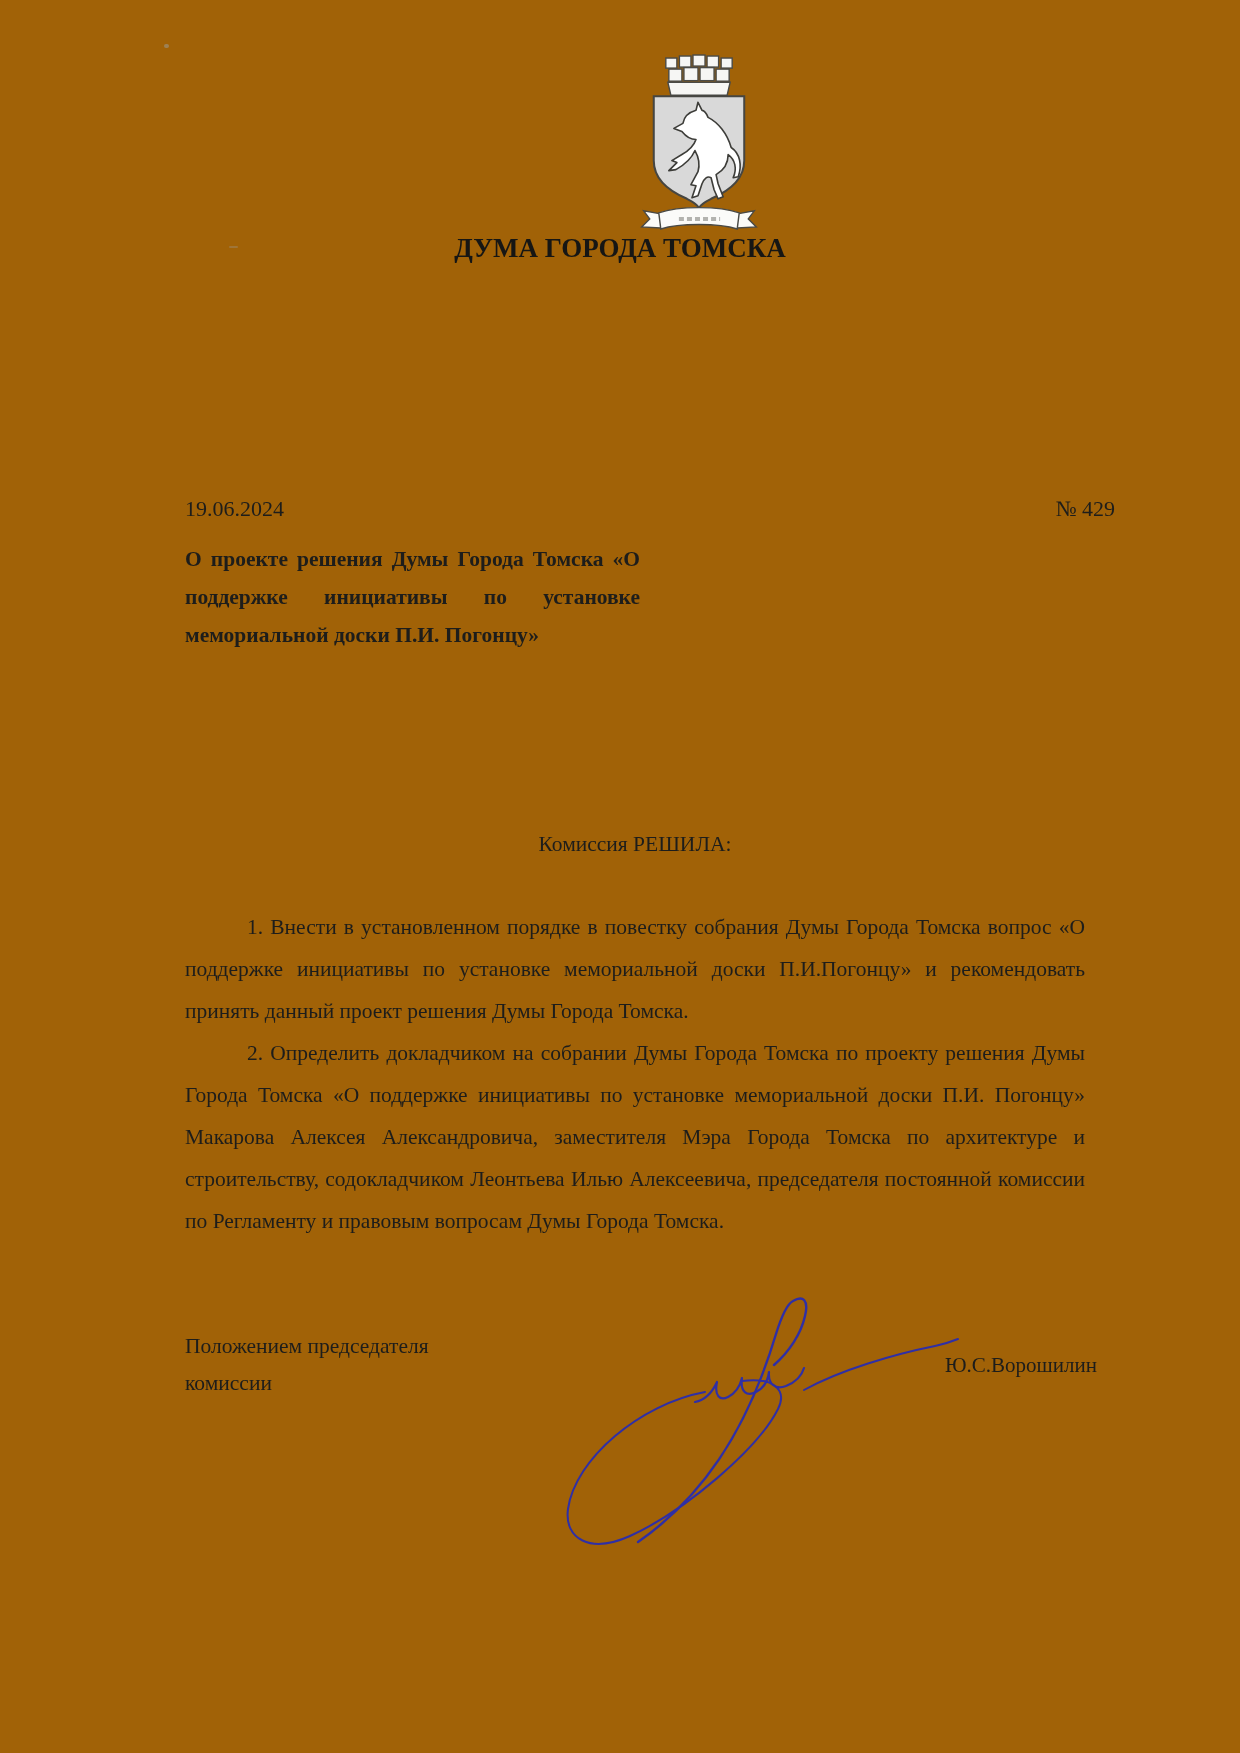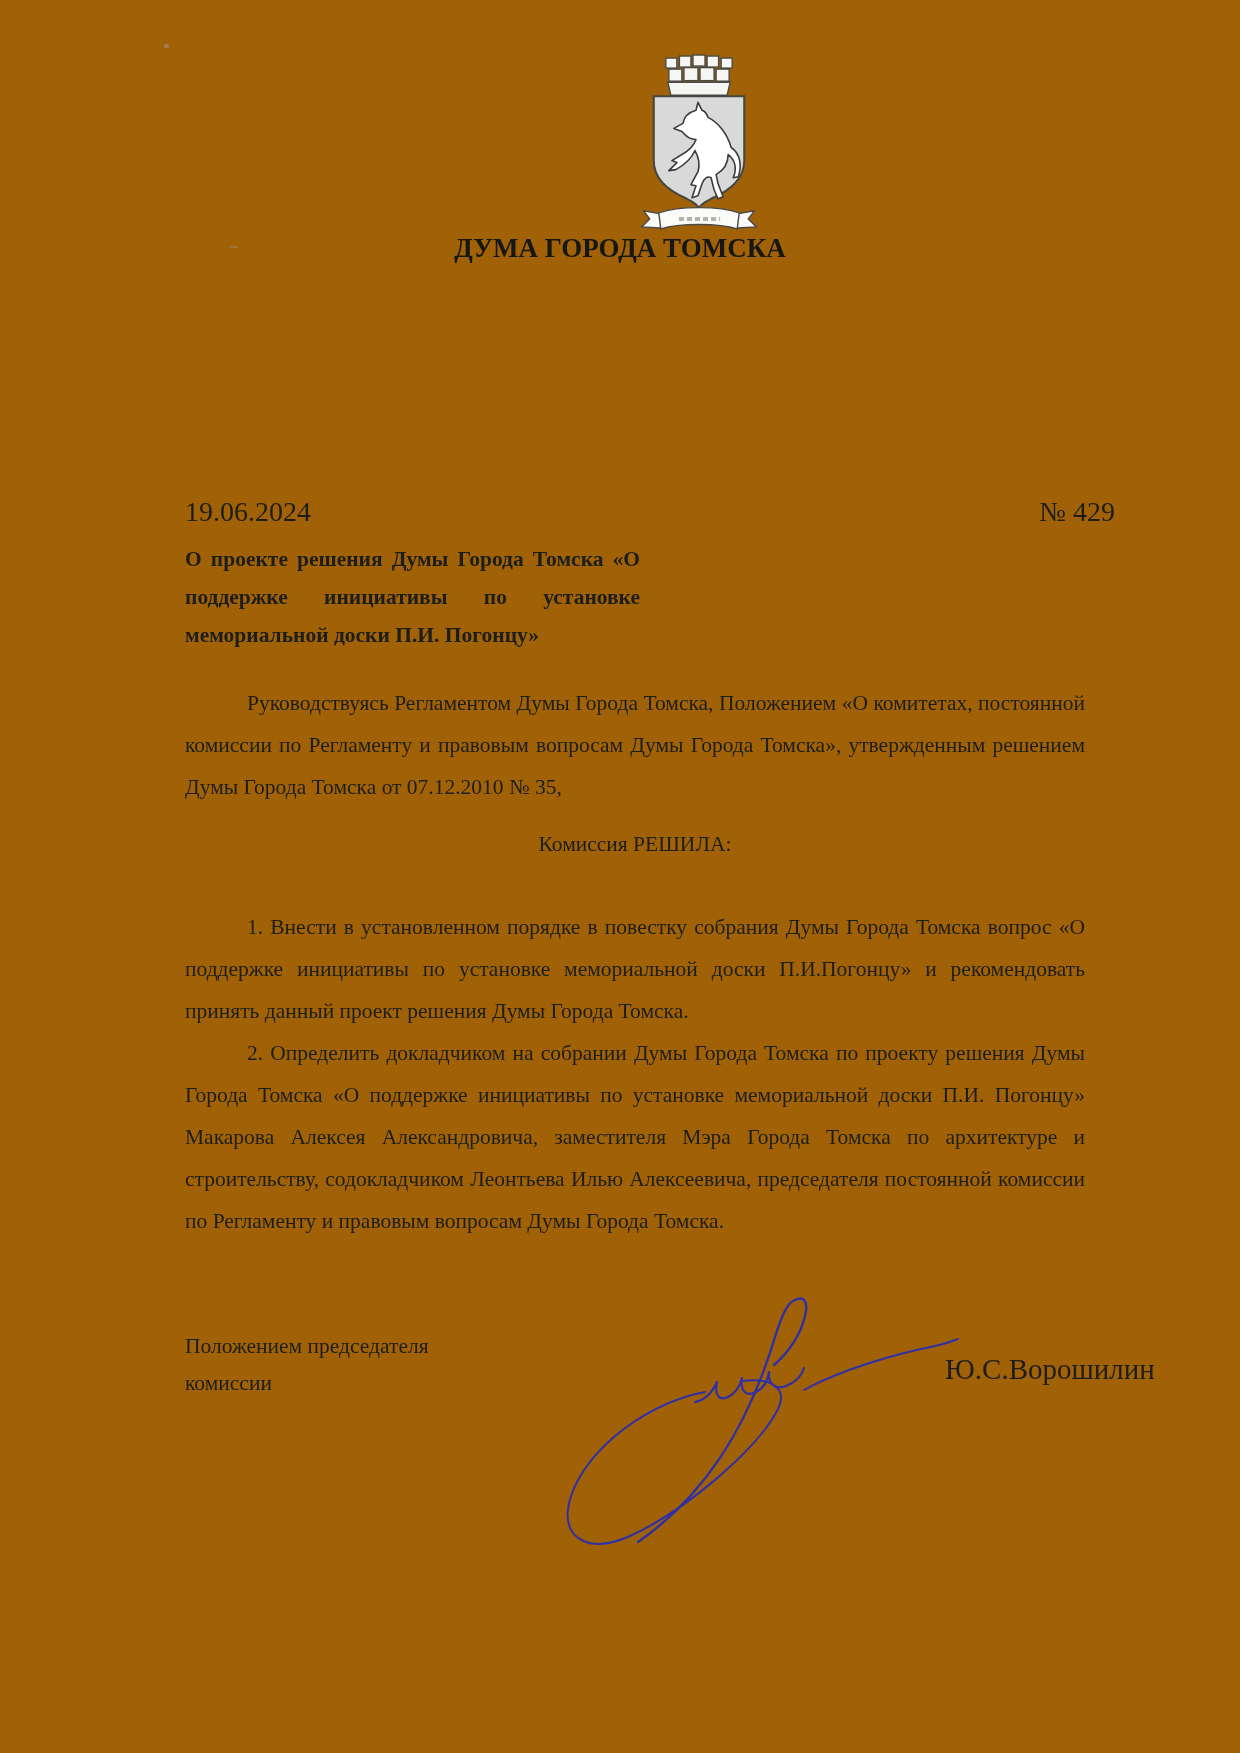--- a/index.html
+++ b/index.html
@@ -23,21 +23,21 @@
     line-height:33px; color:#161614;
   }
   .doc-type {
     position:absolute; top:382px; left:0; width:100%;
     text-align:center; font-weight:bold; font-size:26px;
     letter-spacing:1px; color:#161614;
   }
   .meta-row {
     position:absolute; top:496px; left:185px; width:930px;
     display:flex; justify-content:space-between;
-    font-size:28px;
+    font-size:22px;
   }
   .subject {
     position:absolute; top:540px; left:185px; width:455px;
     font-weight:bold; font-size:21.5px; line-height:38px;
     text-align:justify; text-align-last:left; color:#18181
 6;
   }
   .body-par {
     position:absolute; left:185px; width:900px; margin:0;
     font-size:21.5px; line-height:42px;
@@ -47,21 +47,21 @@
   .par-item1 { top:906px; }
   .par-item2 { top:1032px; }
   .resolved {
     position:absolute; top:832px; left:185px; width:900px;
     text-align:center; font-size:21.5px;
   }
   .sig-title {
     position:absolute; top:1328px; left:185px; width:300px;
     font-size:21.5px; line-height:37px;
   }
-  .sig-name { position:absolute; top:1353px; left:945px; font-size:29px; }
+  .sig-name { position:absolute; top:1353px; left:945px; font-size:21px; }
   .signature { position:absolute; left:490px; top:1274px; width:520px; height:300px; }
   .speck { position:absolute; background:#9a9a96; border-radius:2px; }
   .speck-1 { left:164px; top:44px; width:5px; height:4px; opacity:.55; }
   .speck-2 { left:229px; top:246px; width:9px; height:2px; opacity:.35; }
 </style>
 </head>
 <body>
 
 <div class="page">
 
@@ -94,21 +94,20 @@
 
   <div class="org-name">ДУМА ГОРОДА ТОМСКА</div>
 
   <div class="meta-row">
     <span>19.06.2024</span>
     <span>№ 429</span>
   </div>
 
   <div class="subject">О проекте решения Думы Города Томска «О поддержке инициативы по установке мемориальной доски П.И.&nbsp;Погонцу»</div>
 
-  <p class="body-par par-preamble">Руководствуясь Регламентом Думы Города Томска, Положением «О комитетах, постоянной комиссии по Регламенту и правовым вопросам Думы Города Томска», утвержденным решением Думы Города Томска от 07.12.2010 № 35,</p>
   <div class="resolved">Комиссия РЕШИЛА:</div>
   <p class="body-par par-item1">1. Внести в установленном порядке в повестку собрания Думы Города Томска вопрос «О поддержке инициативы по установке мемориальной доски П.И.Погонцу» и рекомендовать принять данный проект решения Думы Города Томска.</p>
   <p class="body-par par-item2">2. Определить докладчиком на собрании Думы Города Томска по проекту решения Думы Города Томска «О поддержке инициативы по установке мемориальной доски П.И. Погонцу» Макарова Алексея Александровича, заместителя Мэра Города Томска по архитектуре и строительству, содокладчиком Леонтьева Илью Алексеевича, председателя постоянной комиссии по Регламенту и правовым вопросам Думы Города Томска.</p>
 
   <div class="sig-title">Положением председателя комиссии</div>
   <div class="sig-name">Ю.С.Ворошилин</div>
 
   <svg class="signature" viewBox="0 0 520 300" aria-hidden="true" fill="none" stroke="#2f2fa6" stroke-linecap="round" stroke-linejoin="round">
 
     <path stroke-width="2" d="M215 118 C150 130 85 185 78 235 C74 265 100 280 140 262 C195 237 268 175 288 135 C298 115 282 103 252 107"></path>

